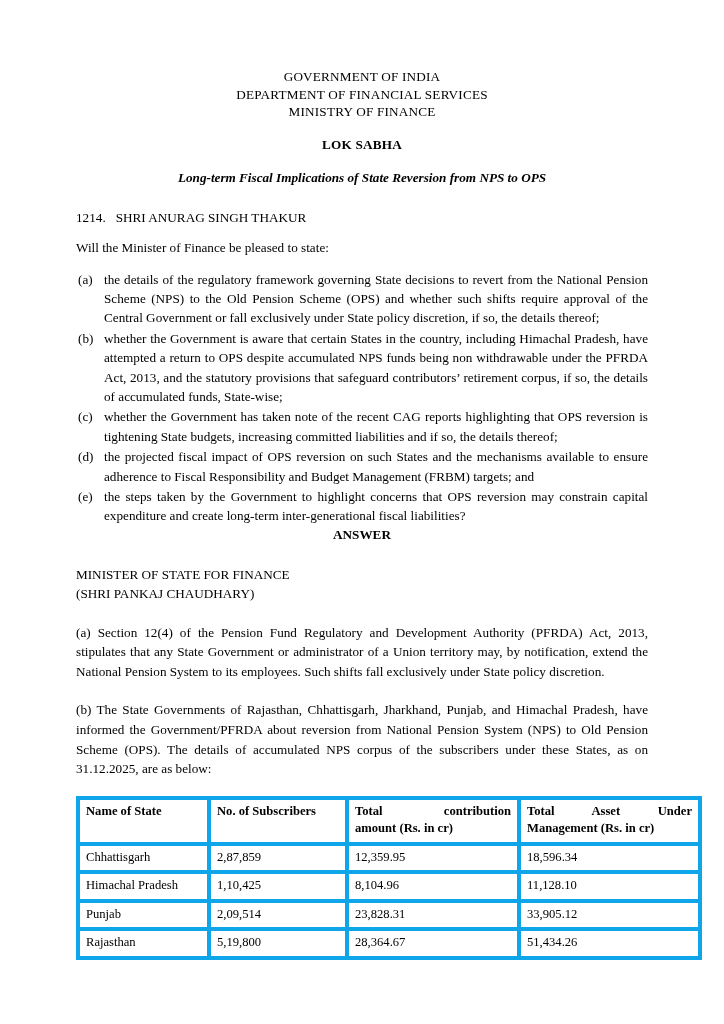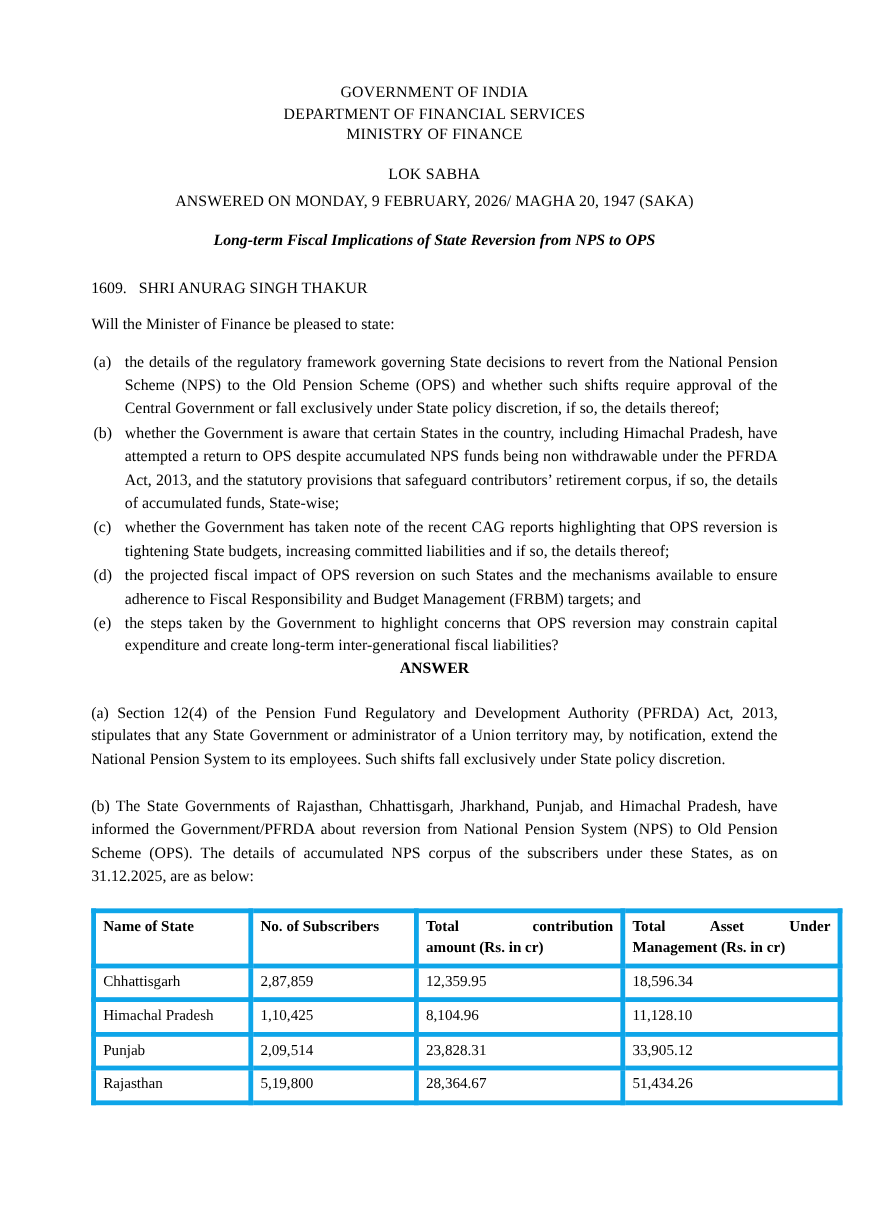--- a/index.html
+++ b/index.html
@@ -30,21 +30,21 @@
     font-size: 13.2px;
     line-height: 17.5px;
     letter-spacing: 0.2px;
   }
   .hdr-line { text-align: center; }
 
   .lok-block {
     margin-top: 14px;
     font-size: 13.2px;
     line-height: 19px;
-    font-weight: normal;
+    font-weight: bold;
     letter-spacing: 0.2px;
   }
 
   .answered-line {
     margin-top: 6px;
     text-align: center;
     font-size: 13.2px;
     letter-spacing: 0.1px;
   }
 
@@ -143,26 +143,25 @@
   <div class="hdr-block">
     <div class="hdr-line">GOVERNMENT OF INDIA</div>
     <div class="hdr-line">DEPARTMENT OF FINANCIAL SERVICES</div>
     <div class="hdr-line">MINISTRY OF FINANCE</div>
   </div>
 
   <div class="lok-block">
     <div class="hdr-line">LOK SABHA</div>
   </div>
 
-  <div class="answered-line">ANSWERED ON MONDAY, 9 FEBRUARY, 2026/ MAGHA 20, 1947 (SAKA)</div>
 
   <div class="subject-line">Long-term Fiscal Implications of State Reversion from NPS to OPS</div>
 
   <div class="asker">
-    <span class="num">1609.</span><span>SHRI ANURAG SINGH THAKUR</span>
+    <span class="num">1214.</span><span>SHRI ANURAG SINGH THAKUR</span>
   </div>
 
   <div class="will-line">Will the Minister of Finance be pleased to state:</div>
 
   <div class="clauses">
     <div class="clause">
       <span class="marker">(a)</span>
       <span>the details of the regulatory framework governing State decisions to revert from the National Pension Scheme (NPS) to the Old Pension Scheme (OPS) and whether such shifts require approval of the Central Government or fall exclusively under State policy discretion, if so, the details thereof;</span>
     </div>
     <div class="clause">
@@ -178,20 +177,24 @@
       <span>the projected fiscal impact of OPS reversion on such States and the mechanisms available to ensure adherence to Fiscal Responsibility and Budget Management (FRBM) targets; and</span>
     </div>
     <div class="clause">
       <span class="marker">(e)</span>
       <span>the steps taken by the Government to highlight concerns that OPS reversion may constrain capital expenditure and create long-term inter-generational fiscal liabilities?</span>
     </div>
   </div>
 
   <div class="answer-head">ANSWER</div>
 
+  <div class="minister">
+    <div>MINISTER OF STATE FOR FINANCE</div>
+    <div>(SHRI PANKAJ CHAUDHARY)</div>
+  </div>
 
   <div class="ans-para">(a) Section 12(4) of the Pension Fund Regulatory and Development Authority (PFRDA) Act, 2013, stipulates that any State Government or administrator of a Union territory may, by notification, extend the National Pension System to its employees. Such shifts fall exclusively under State policy discretion.</div>
   <div class="ans-para">(b) The State Governments of Rajasthan, Chhattisgarh, Jharkhand, Punjab, and Himachal Pradesh, have informed the Government/PFRDA about reversion from National Pension System (NPS) to Old Pension Scheme (OPS). The details of accumulated NPS corpus of the subscribers under these States, as on 31.12.2025, are as below:</div>
 
   <table class="corpus">
     <colgroup>
       <col class="c0">
         <col class="c1">
         <col class="c2">
         <col class="c3">

